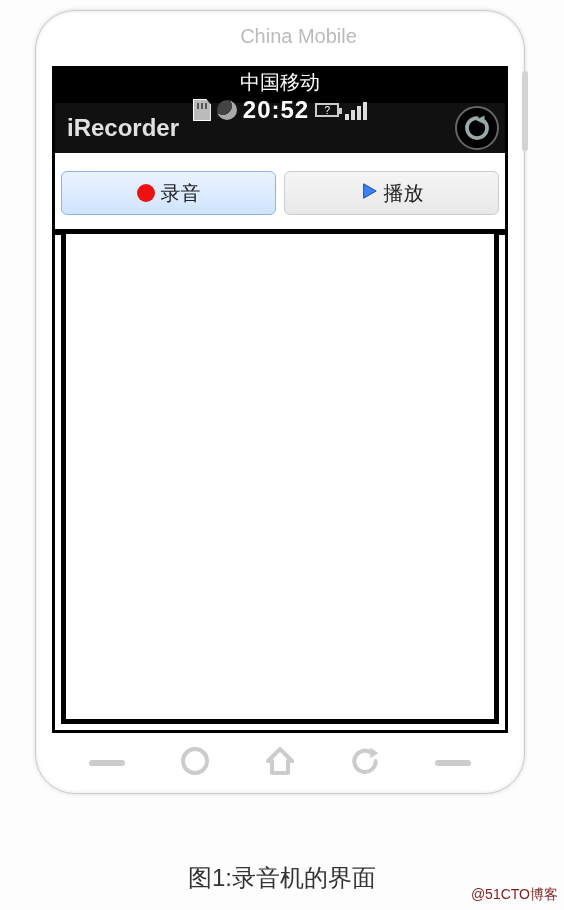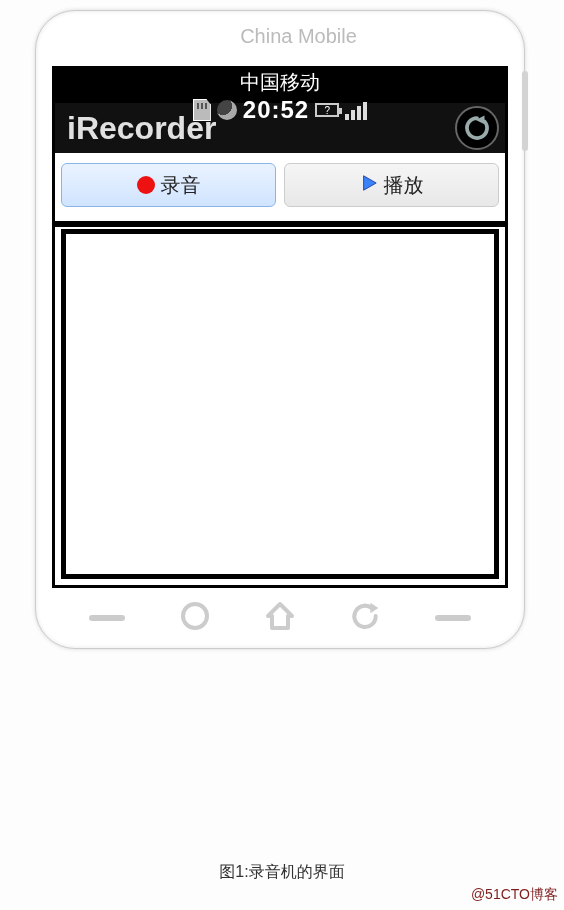--- a/index.html
+++ b/index.html
@@ -8,21 +8,21 @@
       height: 910px;
       background: #fdfdfd;
       font-family: Arial, "Microsoft YaHei", sans-serif;
       position: relative;
     }
     .phone {
       position: absolute;
       left: 35px;
       top: 10px;
       width: 490px;
-      height: 639px;
+      height: 784px;
       background: #fff;
       border-radius: 40px;
       border: 1px solid #ccc;
       box-shadow: 0 0 4px rgba(0,0,0,0.15), inset 0 0 4px rgba(0,0,0,0.1);
       padding-left: 37px;
     }
     .earpiece-label {
       text-align: center;
       color: #bbb;
       font-size: 20px;
@@ -84,38 +84,39 @@
     .signal span{width:4px;background:#ddd;}
     .signal span:nth-child(1){height:6px;}
     .signal span:nth-child(2){height:10px;}
     .signal span:nth-child(3){height:14px;}
     .signal span:nth-child(4){height:18px;}
     
     .titlebar {
       background: #111;
       height: 50px;
       display:flex;align-items:center;justify-content:space-between;
-      color:#e1e1e1;font-size:32px;font-weight:bold;
+      color:#e1e1e1;font-size:24px;font-weight:bold;
       padding:0 6px 0 12px;
     }
     .refresh-icon{
       width:44px;height:44px;border-radius:50%;
       background:#000;
       border:2px solid #666;
       position:relative;
       display:flex;align-items:center;justify-content:center;
     }
     .refresh-icon svg{width:30px;height:30px;}
     
     .toolbar{
       background:#fff;
       display:flex;
       padding:10px 6px 14px 6px;
       gap:8px;
       border-bottom:6px solid #000;
+      margin-top:8px;
     }
     .btn{
       flex:1;
       height:44px;
       background:linear-gradient(#f5f5f5,#e8e8e8);
       border:1px solid #ccc;
       border-radius:6px;
       display:flex;align-items:center;justify-content:center;
       gap:6px;
       font-size:20px;color:#222;
@@ -146,21 +147,21 @@
     .hw-dash{width:36px;height:6px;background:#ccc;border-radius:3px;}
     .side-btn{
       position:absolute;right:-4px;top:60px;width:6px;height:80px;
       background:#d3d3d3;border-radius:3px;
     }
     
     .caption{
       position:absolute;
       left:0;right:0;top:862px;
       text-align:center;
-      font-size:16px;color:#333;
+      font-size:24px;color:#333;
     }
     .watermark{
       position:absolute;right:6px;bottom:6px;
       font-size:14px;color:#7f1d1d;
     }
   </style>
 </head>
 <body>
 
 <div class="phone">

